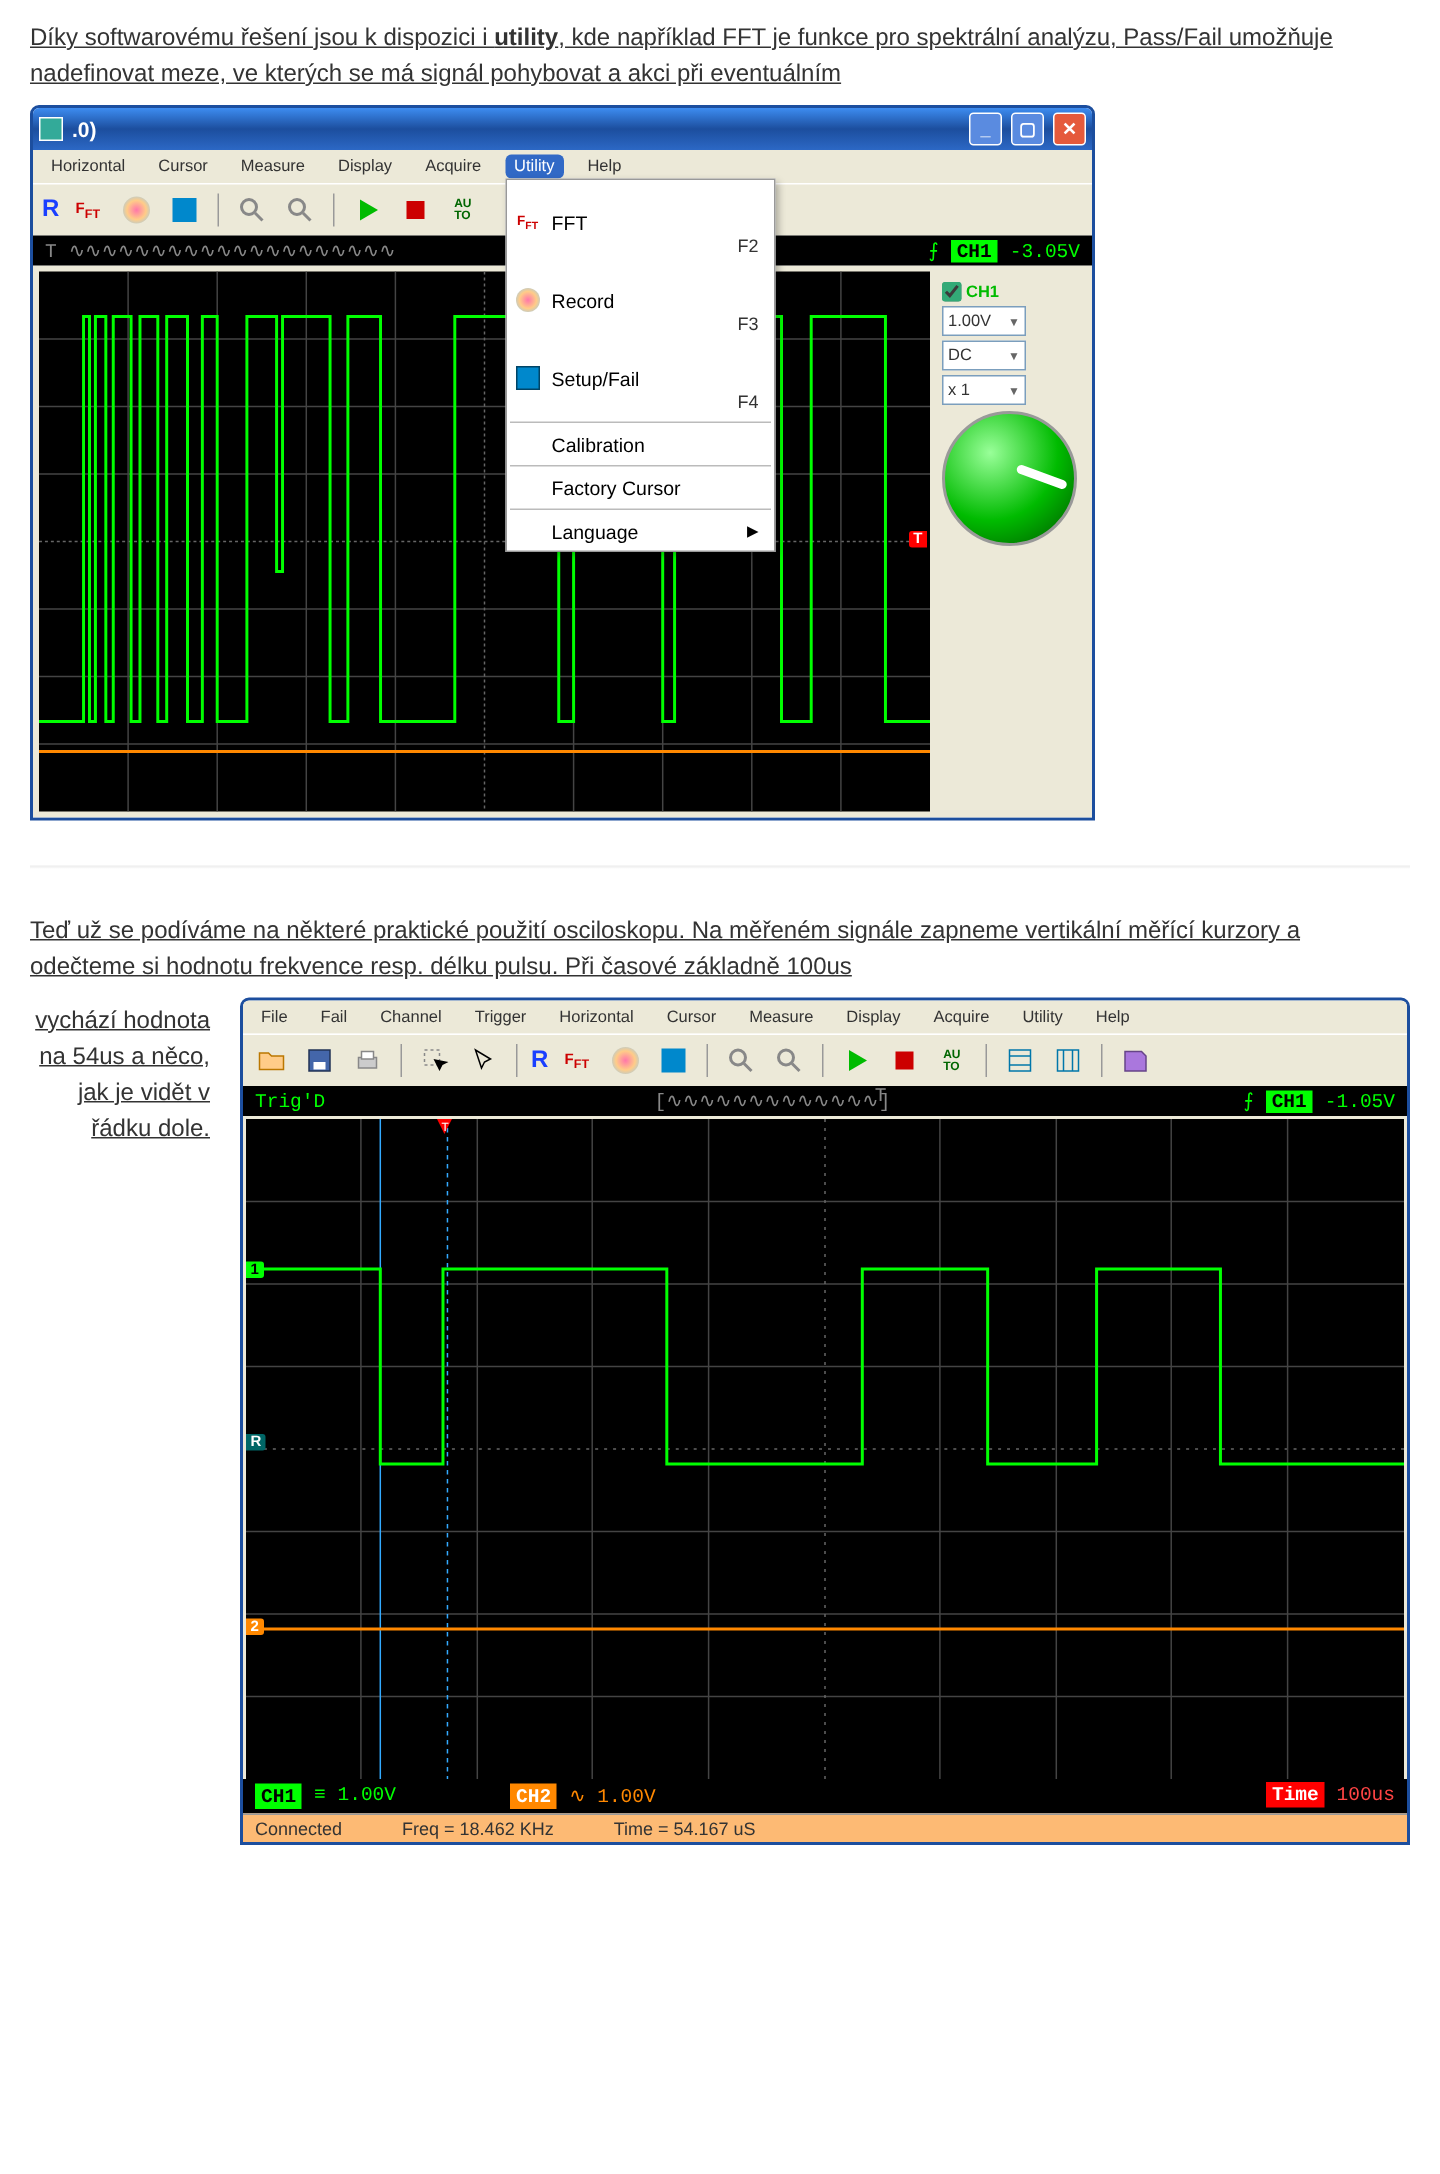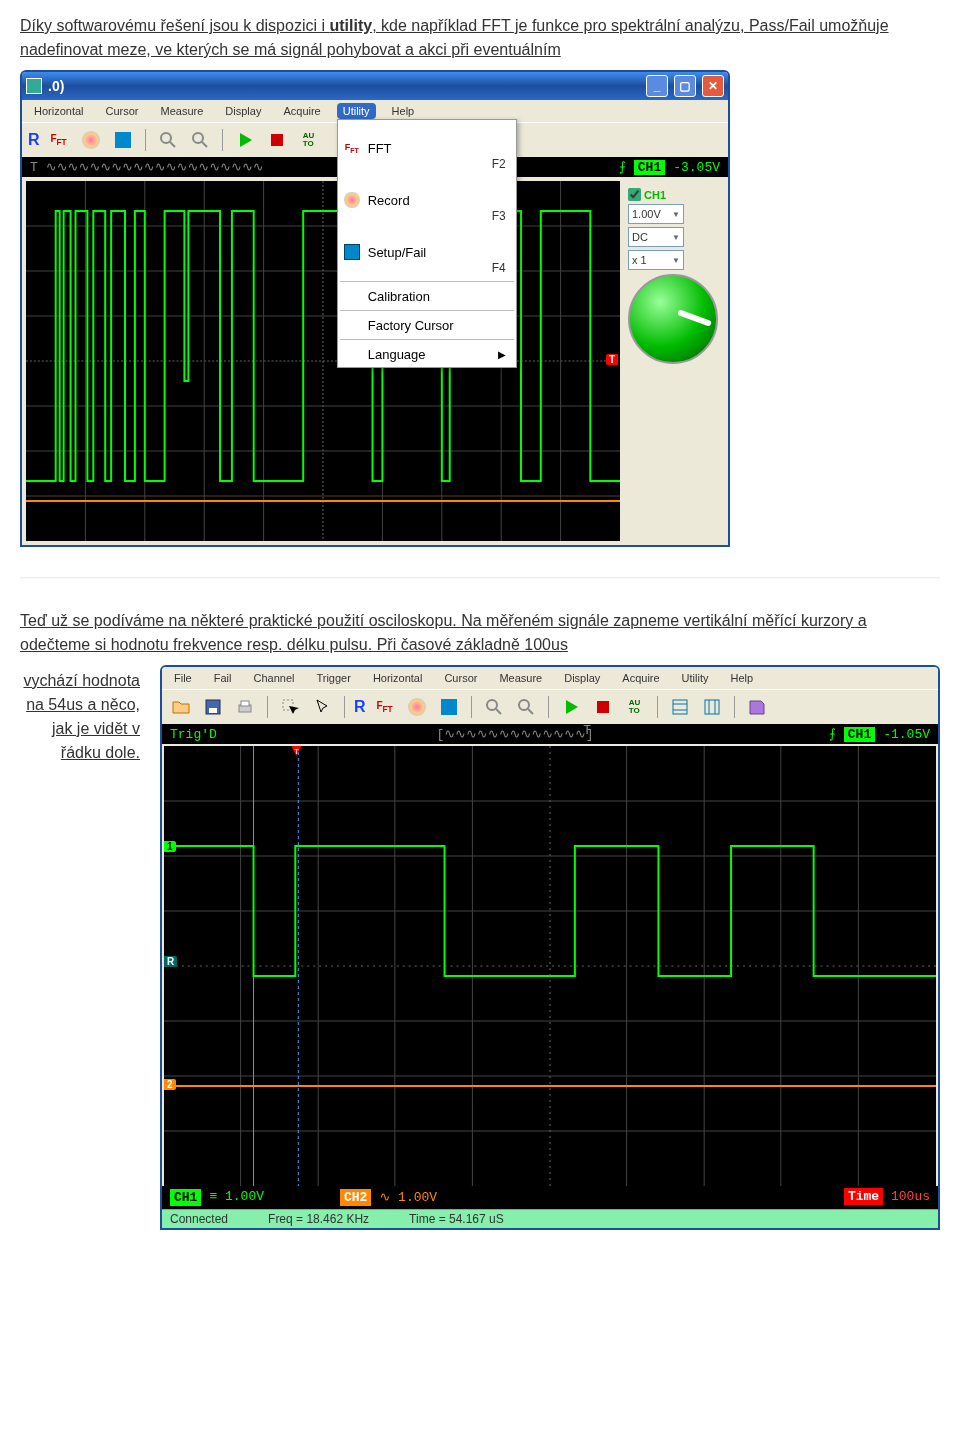--- a/index.html
+++ b/index.html
@@ -165,21 +165,21 @@
     font-size:13px;
     font-family:"Courier New", monospace;
     gap:8px;
   }
   .st-ch1{background:#0f0;color:#000;padding:1px 4px;font-weight:bold;}
   .st-ch2{background:#f80;color:#fff;padding:1px 4px;font-weight:bold;}
   .st-val{color:#fff;}
   .st-time{color:#fff; margin-left:auto;}
   .st-time .chtime{background:#f00;color:#fff;padding:1px 4px;font-weight:bold;}
 
-  .statusbar{background:#86efac;display:flex;padding:2px 8px;font-size:12px;gap:40px;border-top:1px solid #999;}
+  .statusbar{background:#fdba74;display:flex;padding:2px 8px;font-size:12px;gap:40px;border-top:1px solid #999;}
 </style>
 </head>
 <body>
 
 <p class="doc-para">
   <span>Díky softwarovému řešení jsou k dispozici i </span><span class="bold">utility</span><span>, kde například FFT je funkce pro spektrální analýzu, Pass/Fail umožňuje nadefinovat meze, ve kterých se má signál pohybovat a akci při eventuálním</span>
 </p>
 
 <div class="row">
 

